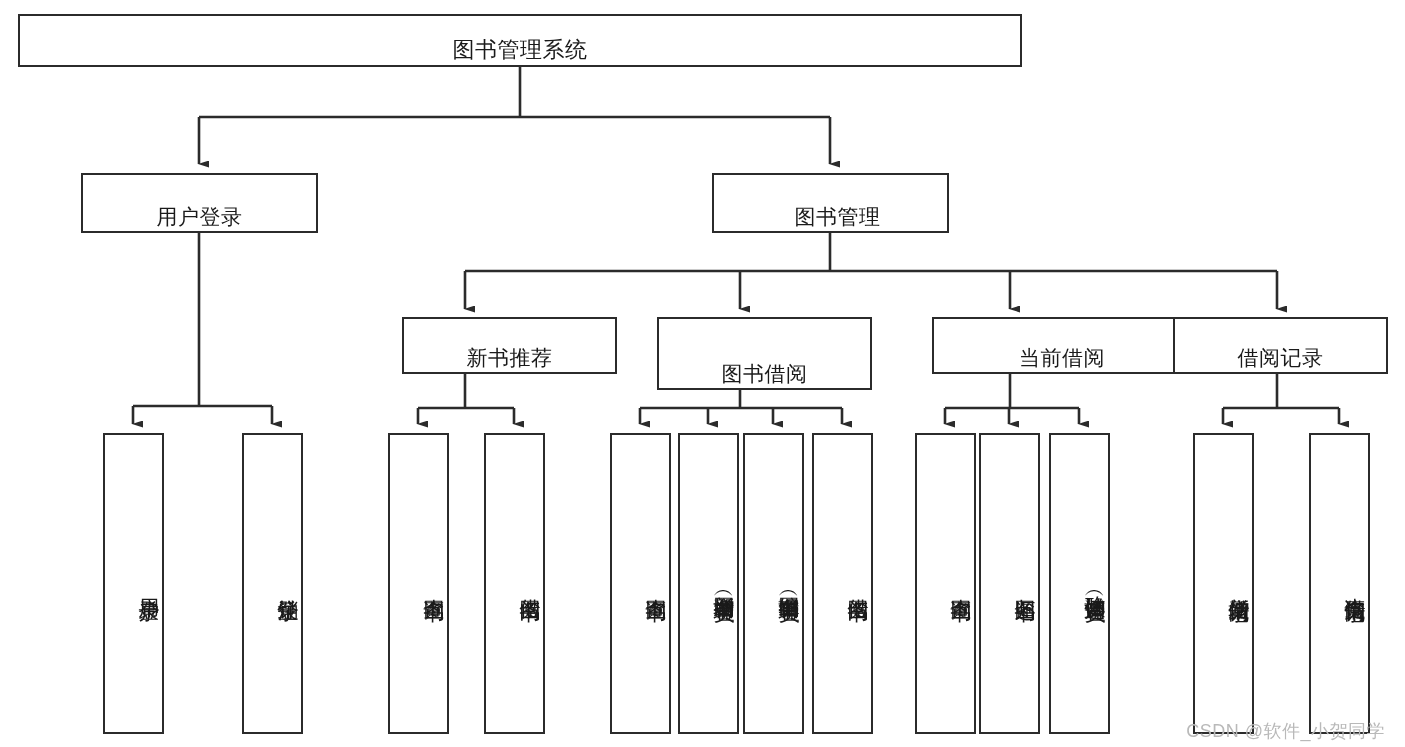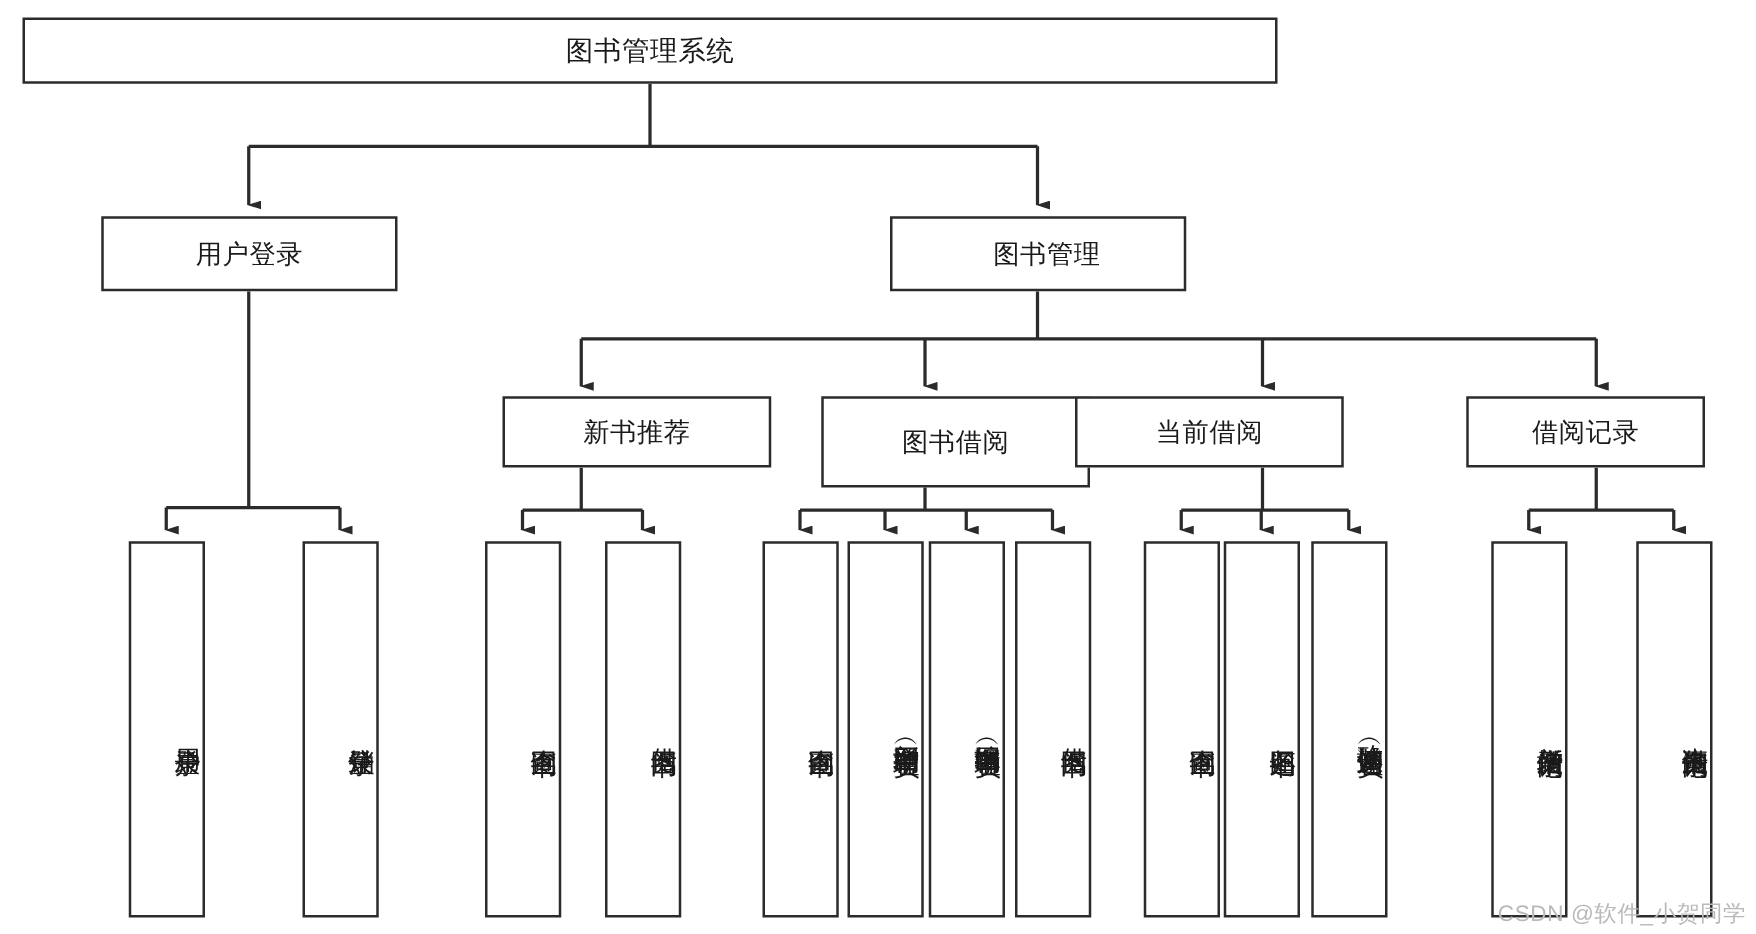--- a/index.html
+++ b/index.html
@@ -23,20 +23,21 @@
     border: 2.5px solid #2b2b2b;
     background: #ffffff;
     display: flex;
     align-items: center;
     justify-content: center;
     color: #1a1a1a;
   }
   .node.h {
     font-size: 21px;
     letter-spacing: 0.5px;
+    align-items: flex-end;
   }
   .node.v {
     writing-mode: vertical-rl;
     text-orientation: upright;
     font-size: 21px;
     line-height: 1.22;
     padding-top: 8px;
     padding-bottom: 8px;
     align-items: flex-start;
     justify-content: center;
@@ -53,21 +54,21 @@
   svg.connectors {
     position: absolute;
     left: 0;
     top: 0;
     width: 1405px;
     height: 747px;
     pointer-events: none;
   }
   .watermark {
     position: absolute;
-    right: 8px;
+    right: 20px;
     bottom: 4px;
     font-size: 18px;
     color: #b9b9b9;
     white-space: nowrap;
     letter-spacing: 0.5px;
   }
 </style>
 </head>
 <body>
 
@@ -134,24 +135,24 @@
   <div class="node h" style="left:712px; top:173px; width:237px; height:60px;padding-left:14px;">
     <span>图书管理</span>
   </div>
 
   <div class="node h" style="left:362px; top:317px; width:215px; height:57px;margin-left:40px;">
     <span>新书推荐</span>
   </div>
   <div class="node h" style="left:657px; top:317px; width:215px; height:73px;">
     <span>图书借阅</span>
   </div>
-  <div class="node h" style="left:860px; top:317px; width:215px; height:57px;">
+  <div class="node h" style="left:932px; top:317px; width:260px; height:57px;">
     <span>当前借阅</span>
   </div>
-  <div class="node h" style="left:1173px; top:317px; width:191px; height:57px;">
+  <div class="node h" style="left:1173px; top:317px; width:215px; height:57px;">
     <span>借阅记录</span>
   </div>
 
   <div class="node v" style="left:103px; top:433px; width:61px; height:301px;">
     <span>用户登录</span>
   </div>
   <div class="node v" style="left:242px; top:433px; width:61px; height:301px;">
     <span>注销登录</span>
   </div>
 

